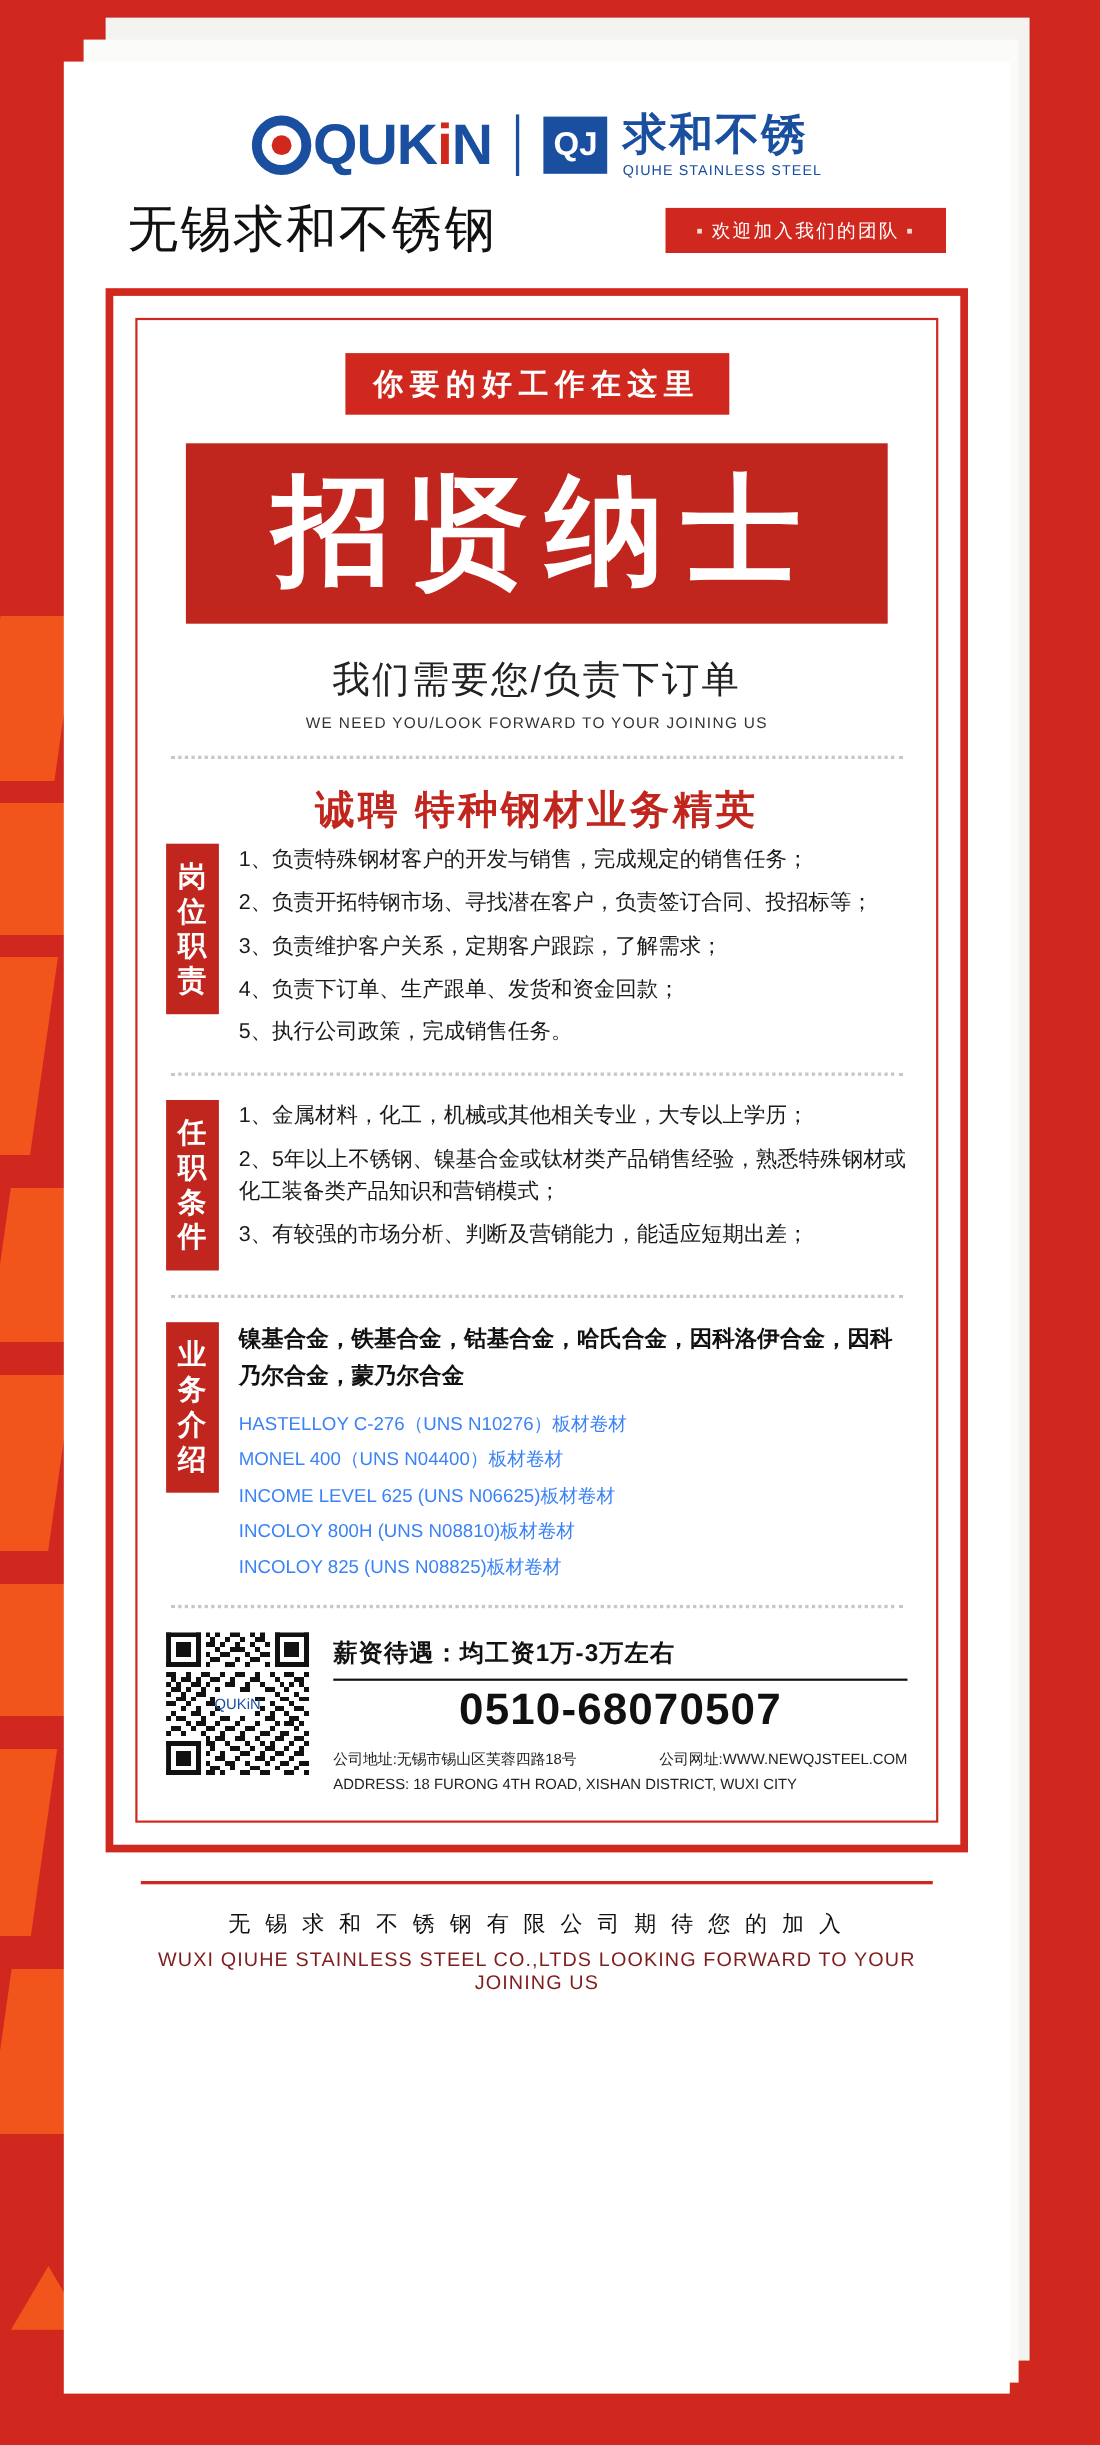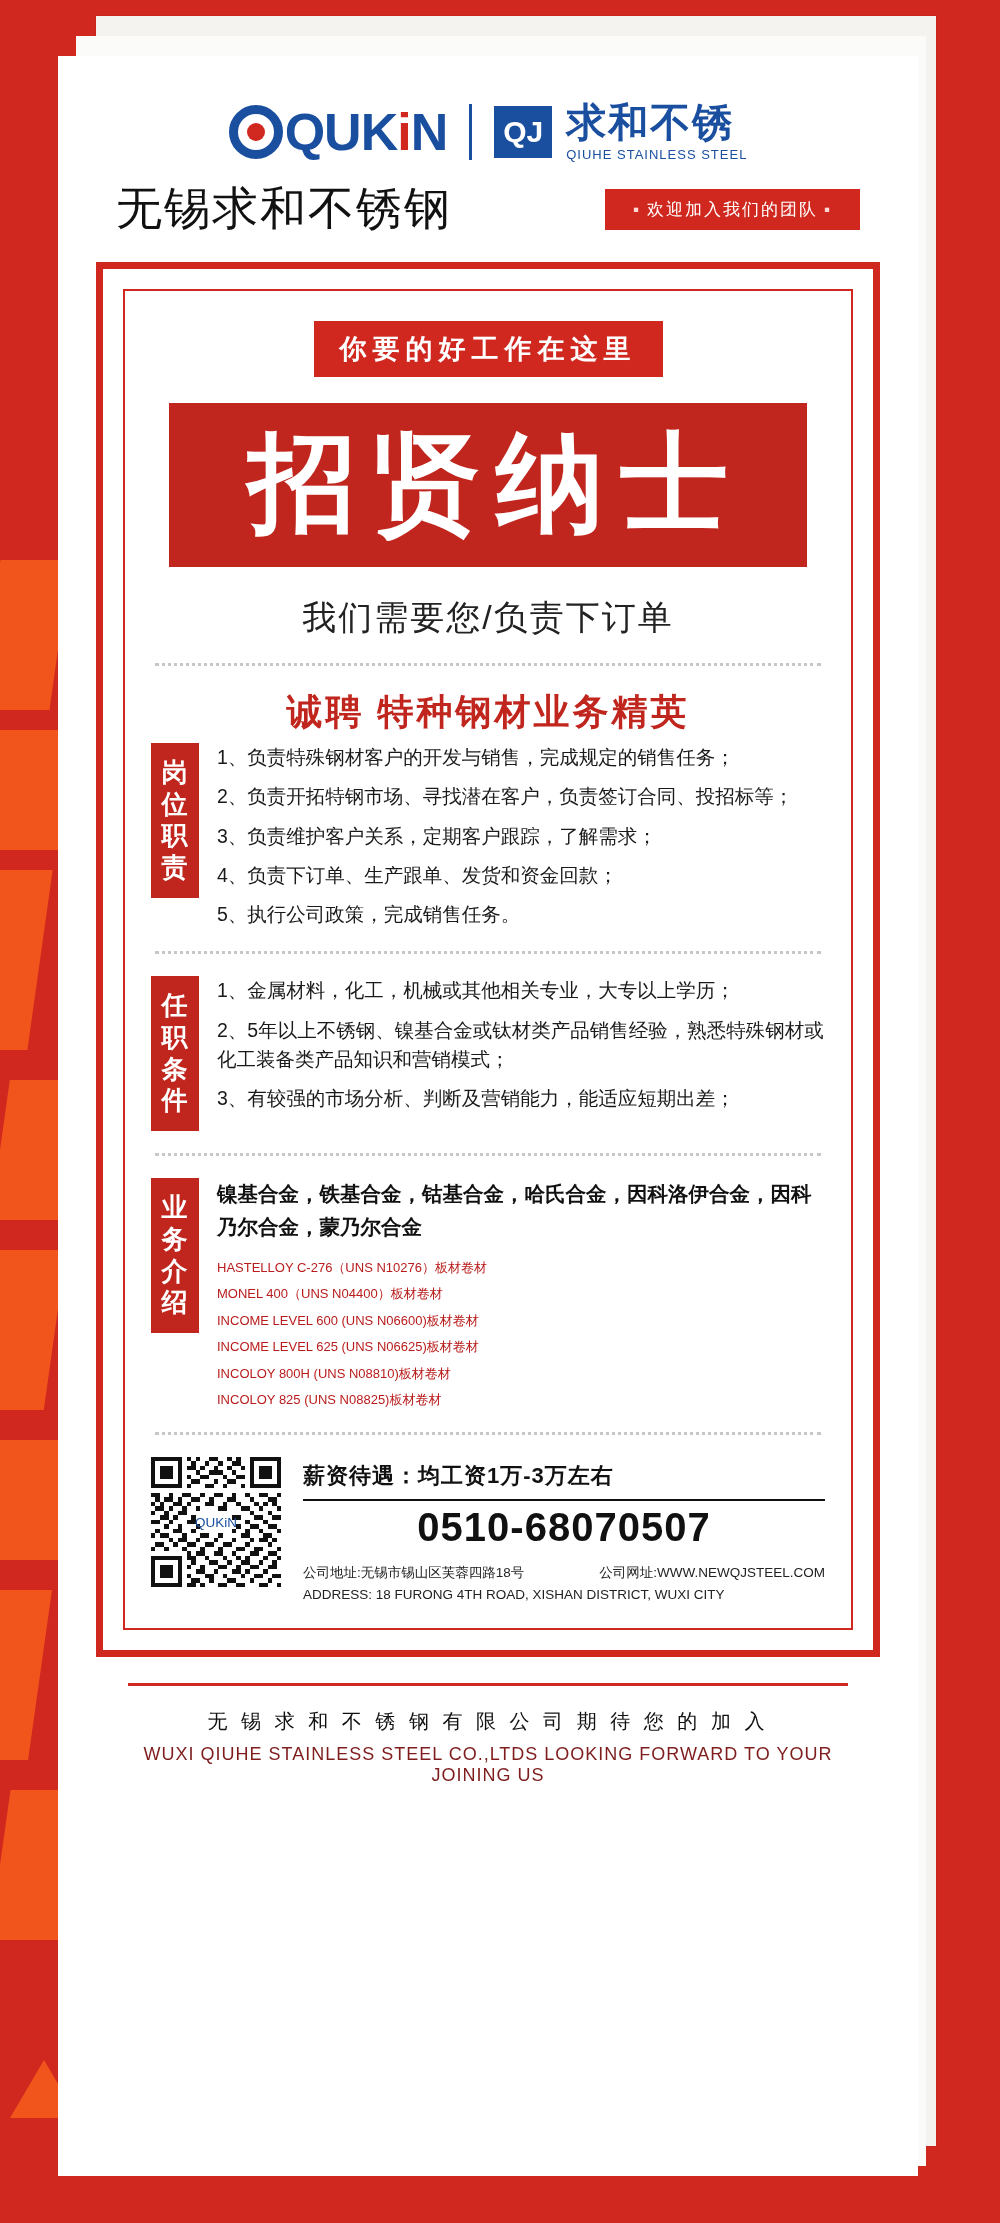--- a/index.html
+++ b/index.html
@@ -64,21 +64,21 @@
   .position{text-align:center;color:#c0261d;font-size:36px;font-weight:bold;letter-spacing:3px;margin:6px 0 4px 0;}
 
   .block{display:flex;gap:18px;align-items:flex-start;margin:6px 0 0 0;}
   .tag{background:#c0261d;color:#fff;font-size:26px;font-weight:bold;width:48px;min-width:48px;padding:14px 0;text-align:center;line-height:1.22;letter-spacing:1px;}
   .tag span{display:block;}
   .items{flex:1;}
   .items p{margin:0 0 10px 0;font-size:19.5px;color:#1a1a1a;line-height:1.5;}
   .items p:last-child{margin-bottom:0;}
 
   .biz-head{font-size:20.5px;font-weight:bold;color:#111;line-height:1.6;margin:0 0 14px 0;}
-  .biz-list p{margin:0 0 7px 0;font-size:13px;color:#b91c1c;}
+  .biz-list p{margin:0 0 7px 0;font-size:17px;color:#3b82f6;}
 
   
   .contact{display:flex;gap:22px;align-items:flex-start;margin-top:6px;}
   .qr{width:130px;height:130px;background:#fff;position:relative;flex:0 0 130px;}
   .qr svg{display:block;}
   .contact-right{flex:1;padding-top:4px;}
   .salary{font-size:22px;font-weight:bold;color:#111;border-bottom:2px solid #111;display:block;padding-bottom:8px;letter-spacing:1px;}
   .calltxt{font-size:21px;color:#111;margin-top:14px;letter-spacing:1px;}
   .phone{font-size:40px;font-weight:bold;color:#111;letter-spacing:1px;margin-top:4px;text-align:center;}
   .addr{margin-top:14px;font-size:13.5px;color:#222;display:flex;justify-content:space-between;gap:10px;}
@@ -133,20 +133,21 @@
   <div class="poster">
     <div class="poster-inner">
 
       <div class="kicker">你要的好工作在这里</div>
 
       <div class="hero">
         <span>招贤纳士</span>
       </div>
 
       <div class="sub-cn">我们需要您/负责下订单</div>
+      <div class="sub-en">WE NEED YOU/LOOK FORWARD TO YOUR JOINING US</div>
 
       <div class="dots"></div>
 
       <div class="position">诚聘  特种钢材业务精英</div>
 
       <div class="block">
         <div class="tag">
             <span>岗</span>
             <span>位</span>
             <span>职</span>
@@ -184,21 +185,20 @@
             <span>业</span>
             <span>务</span>
             <span>介</span>
             <span>绍</span>
           </div>
         <div class="items">
           <div class="biz-head">镍基合金，铁基合金，钴基合金，哈氏合金，因科洛伊合金，因科乃尔合金，蒙乃尔合金</div>
           <div class="biz-list">
             <p>HASTELLOY C-276（UNS N10276）板材卷材</p>
             <p>MONEL 400（UNS N04400）板材卷材</p>
-            <p>INCOME LEVEL 600 (UNS N06600)板材卷材</p>
             <p>INCOME LEVEL 625 (UNS N06625)板材卷材</p>
             <p>INCOLOY 800H (UNS N08810)板材卷材</p>
             <p>INCOLOY 825 (UNS N08825)板材卷材</p>
           </div>
         </div>
       </div>
 
       <div class="dots"></div>
 
       <div class="contact">

